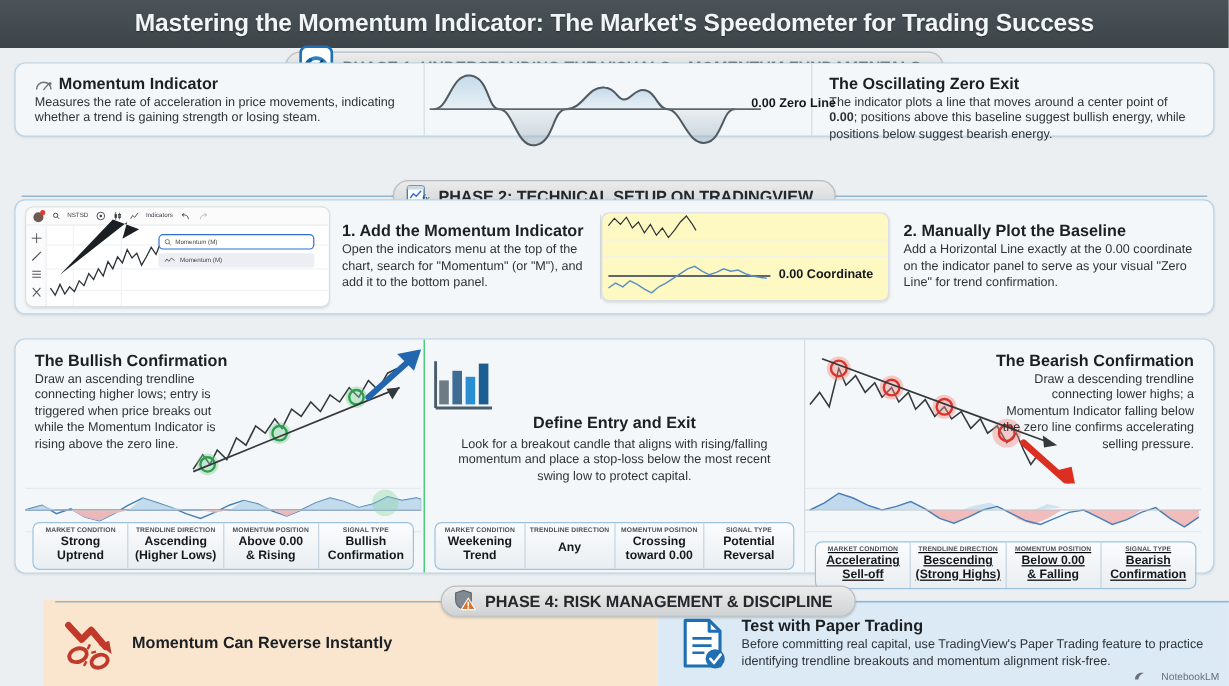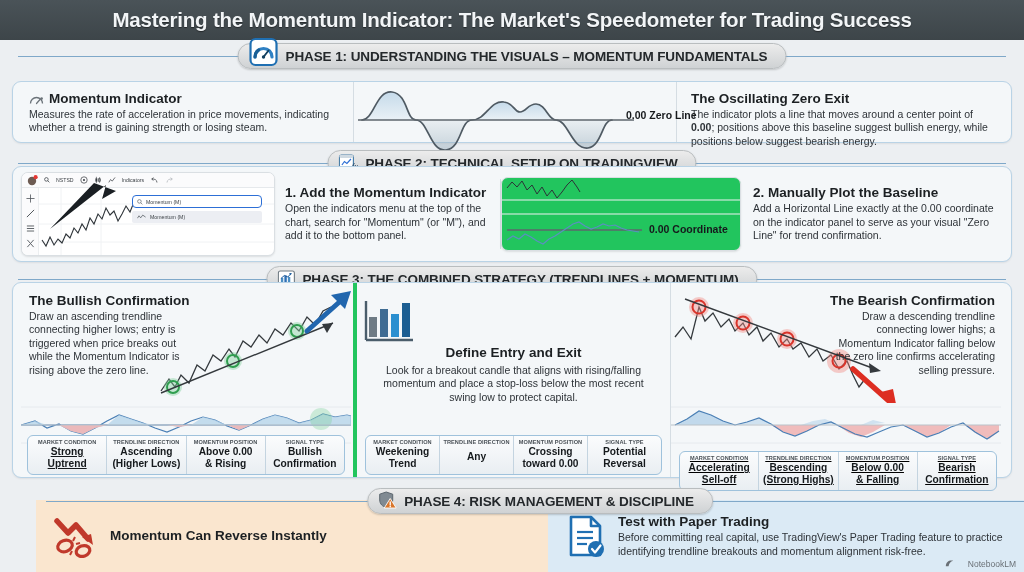--- a/index.html
+++ b/index.html
@@ -43,21 +43,21 @@
   .card{
     background:#f4f7f9;border:1px solid #b9d3e6;border-radius:9px;
     box-shadow:0 1px 2px rgba(0,0,0,.07);
     box-sizing:border-box;
   }
   .h3{font-size:13.5px;font-weight:bold;color:#1c2023;margin:0 0 2px 0;}
   .body{font-size:10.5px;color:#2e3338;line-height:1.28;margin:0;}
   .body b{font-weight:bold;}
 
   
-  #p1{position:absolute;left:12px;top:81px;width:1000px;height:62px;}
+  #p1{position:absolute;left:12px;top:52px;width:1000px;height:62px;}
   #p1 .inner{display:flex;height:100%;align-items:stretch;}
   #p1 .left{width:340px;padding:9px 10px 0 16px;box-sizing:border-box;}
   #p1 .mid{width:322px;position:relative;border-left:1px solid #d5dde3;border-right:1px solid #d5dde3;}
   #p1 .right{flex:1;padding:9px 14px 0 14px;box-sizing:border-box;}
   .head-row{display:flex;align-items:center;gap:5px;}
 
   
   #p2{position:absolute;left:12px;top:166px;width:1000px;height:96px;}
   #p2 .inner{display:flex;height:100%;align-items:center;}
   #p2 .shot{width:254px;margin-left:8px;}
@@ -74,30 +74,30 @@
   .tvbar{height:15px;background:#fbfbfc;border-bottom:1px solid #e6e9ec;display:flex;align-items:center;gap:6px;padding:0 5px;box-sizing:border-box;}
   .tvbar span{font-size:5.2px;color:#3a3f44;white-space:nowrap;}
   .tvside{position:absolute;left:0;top:15px;width:17px;bottom:0;background:#fbfbfc;border-right:1px solid #eceef0;display:flex;flex-direction:column;align-items:center;gap:6px;padding-top:6px;box-sizing:border-box;}
   .tvpop{position:absolute;left:110px;top:22px;width:130px;}
   .tvsearch{height:13px;border:1.2px solid #2d6fd6;border-radius:4px;background:#fff;display:flex;align-items:center;gap:3px;padding:0 4px;box-sizing:border-box;}
   .tvsearch span{font-size:5.2px;color:#3a3f44;}
   .tvrow{height:12px;background:#eceef3;margin-top:3px;border-radius:2px;display:flex;align-items:center;gap:4px;padding:0 5px;box-sizing:border-box;}
   .tvrow span{font-size:5.2px;color:#3a3f44;}
 
   .coordbox{
-    background:#22c55e;border:1px solid #dadfe3;border-radius:7px;height:72px;
+    background:#fef9c3;border:1px solid #dadfe3;border-radius:7px;height:72px;
     position:relative;overflow:hidden;box-shadow:0 1px 2px rgba(0,0,0,.1);
   }
 
   
   #p3{position:absolute;left:12px;top:282px;width:1000px;height:196px;}
   #p3 .cols{display:flex;height:100%;}
   .col{position:relative;box-sizing:border-box;}
   .colL{width:340px;}
-  .colM{width:318px;border-left:4px solid #22c55e;border-right:1px solid #d5dde3;}
+  .colM{width:318px;border-left:1px solid #22c55e;border-right:1px solid #d5dde3;}
   .colR{flex:1;}
 
   .tbl{
     display:flex;border:1px solid #9fc2dc;border-radius:6px;overflow:hidden;
     background:linear-gradient(180deg,#fbfcfd 0%,#e9eef2 100%);
     height:38px;
   }
   .tcell{flex:1;padding:3px 2px 0 2px;box-sizing:border-box;text-align:center;border-left:1px solid #c4d4e0;}
   .tcell:first-child{border-left:none;}
   .thd{font-size:5.6px;font-weight:bold;color:#4a5157;letter-spacing:.1px;line-height:1.1;white-space:nowrap;}
@@ -332,36 +332,20 @@
         </div>
       </div>
 
       <div class="txt2">
         <div class="h3">2. Manually Plot the Baseline</div>
         <p class="body">Add a Horizontal Line exactly at the 0.00 coordinate on the indicator panel to serve as your visual "Zero Line" for trend confirmation.</p>
       </div>
     </div>
   </div>
 
-  <div class="phase-wrap" style="position:absolute;left:0;top:266px;width:1024px;">
-    <div class="phase-rule"></div>
-    <div class="phase-pill">
-      <span style="position:relative;top:-1px;">
-        <svg width="18" height="16" viewBox="0 0 18 16">
-          <rect x="1" y="1" width="16" height="14" rx="2" fill="#fff" stroke="#6f7a82" stroke-width="1.1"></rect>
-          <rect x="3.5" y="8" width="2.4" height="5" fill="#4a8ec4"></rect>
-          <rect x="7" y="5.5" width="2.4" height="7.5" fill="#2f6fb5"></rect>
-          <rect x="10.5" y="7" width="2.4" height="6" fill="#4a8ec4"></rect>
-          <polyline points="3.5,8.5 7,5.5 10.5,7 14,3" fill="none" stroke="#1f5e9e" stroke-width="1"></polyline>
-          <polygon points="14,3 11.6,3.2 13.6,5.4" fill="#1f5e9e"></polygon>
-        </svg>
-      </span>
-      <span class="ptxt">PHASE 3: THE COMBINED STRATEGY (TRENDLINES + MOMENTUM)</span>
-    </div>
-  </div>
 
   <div class="card" id="p3">
     <div class="cols">
 
       <div class="col colL">
         <div style="position:absolute;left:16px;top:10px;width:165px;z-index:3;">
           <div class="h3">The Bullish Confirmation</div>
           <p class="body">Draw an ascending trendline connecting higher lows; entry is triggered when price breaks out while the Momentum Indicator is rising above the zero line.</p>
         </div>
         <svg style="position:absolute;left:8px;top:8px;" width="330" height="110" viewBox="0 0 330 110">
@@ -383,21 +367,21 @@
           <path d="M0,24 L14,20 L26,27 L38,23 L50,30 L62,33 L74,27 L86,20 L98,14 L110,18 L122,22 L134,27 L146,31 L158,26 L170,20 L182,16 L194,19 L206,25 L218,29 L230,24 L242,18 L254,14 L266,17 L278,22 L290,19 L302,13 L314,16 L326,14 L330,15 L330,24 Z" fill="none" stroke="#4a7fb5" stroke-width="1.2"></path>
           <path d="M0,24 L14,20 L26,24 Z M38,24 L50,30 L62,33 L74,27 L86,24 Z M86,24 L98,14 L110,18 L122,22 L134,24 Z M146,24 L158,26 L170,24 Z M170,24 L182,16 L194,19 L206,24 Z M206,24 L218,29 L230,24 Z M230,24 L242,18 L254,14 L266,17 L278,22 L290,19 L302,13 L314,16 L326,14 L330,15 L330,24 Z" fill="#b7d4ea" opacity=".8"></path>
           <path d="M38,24 L50,30 L62,33 L74,27 L86,24 Z M146,24 L158,26 L170,24 Z M206,24 L218,29 L230,24 Z" fill="#efb5b5" opacity=".9"></path>
           <circle cx="300" cy="18" r="11" fill="#7ed09a" opacity=".35"></circle>
           <line x1="0" y1="24" x2="330" y2="24" stroke="#b9c2c9" stroke-width="1"></line>
         </svg>
         <div style="position:absolute;left:14px;top:152px;right:8px;">
           <div class="tbl">
             <div class="tcell">
                 <div class="thd">MARKET CONDITION</div>
-                <div class="tvl" style="white-space:pre-line;text-decoration:underline;">Strong
+                <div class="tvl" style="white-space:pre-line;">Strong
 Uptrend</div>
               </div>
             <div class="tcell">
                 <div class="thd">TRENDLINE DIRECTION</div>
                 <div class="tvl" style="white-space:pre-line;">Ascending
 (Higher Lows)</div>
               </div>
             <div class="tcell">
                 <div class="thd">MOMENTUM POSITION</div>
                 <div class="tvl" style="white-space:pre-line;">Above 0.00

